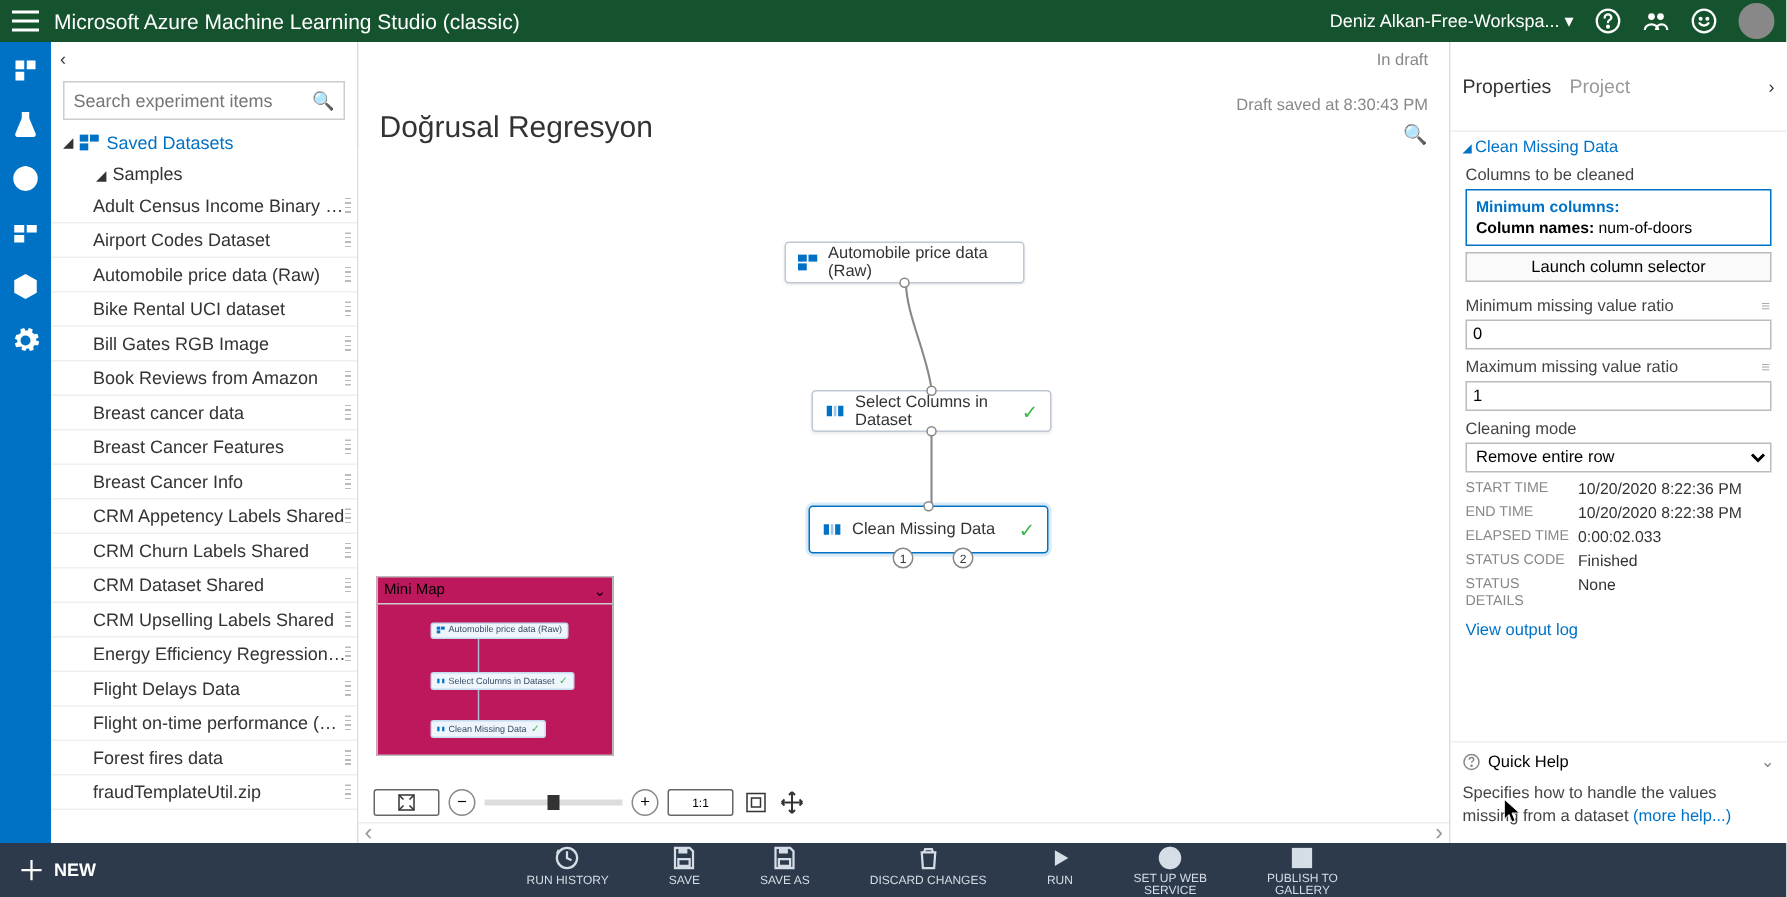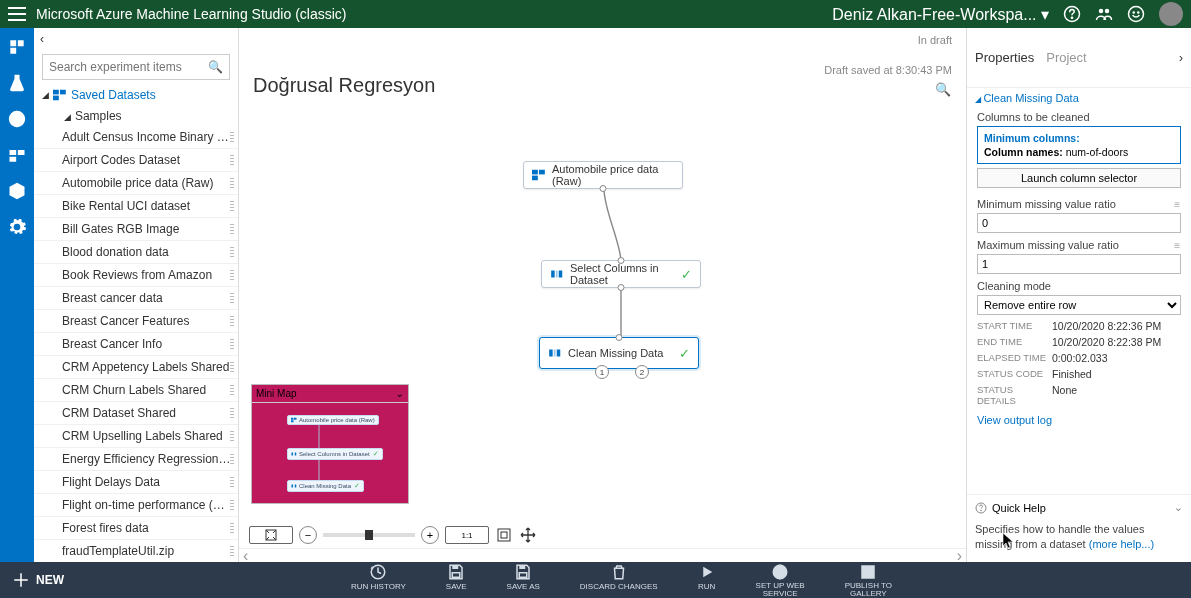--- a/index.html
+++ b/index.html
@@ -4,21 +4,21 @@
 <style>
 * { margin:0; padding:0; box-sizing:border-box; font-family:"Segoe UI",Arial,sans-serif; }
 body { width:1191px; height:598px; overflow:hidden; background:#fff; }
 
 
 .header { height:28px; background:#14532d; color:#fff; display:flex; align-items:center; padding:0 8px; font-size:13px; }
 .hamburger { width:18px; height:14px; display:flex; flex-direction:column; justify-content:space-between; margin-right:10px; cursor:pointer; }
 .hamburger span { height:2px; background:#fff; }
 .header-title { flex:1; font-weight:300; font-size:14px; }
 .header-right { display:flex; align-items:center; gap:14px; }
-.header-right .ws { font-size:16px; cursor:pointer; }
+.header-right .ws { font-size:12px; cursor:pointer; }
 .header-icon { width:18px; height:18px; display:flex; align-items:center; justify-content:center; cursor:pointer; }
 .avatar { width:24px; height:24px; border-radius:50%; background:#888; }
 
 
 .main { display:flex; height:534px; }
 .rail { width:34px; background:#0072c6; display:flex; flex-direction:column; align-items:center; padding-top:8px; gap:14px; }
 .rail-item { width:22px; height:22px; display:flex; align-items:center; justify-content:center; cursor:pointer; }
 .rail svg { fill:#fff; }
 
 
@@ -203,21 +203,20 @@
           </svg>
         <span>Saved Datasets</span>
       </div>
       <div class="tree-sub"><span class="caret">◢</span><span>Samples</span></div>
       <div id="tree-leaves">
           <div class="tree-leaf">Adult Census Income Binary Cl...</div>
           <div class="tree-leaf">Airport Codes Dataset</div>
           <div class="tree-leaf">Automobile price data (Raw)</div>
           <div class="tree-leaf">Bike Rental UCI dataset</div>
           <div class="tree-leaf">Bill Gates RGB Image</div>
-          <div class="tree-leaf">Blood donation data</div>
           <div class="tree-leaf">Book Reviews from Amazon</div>
           <div class="tree-leaf">Breast cancer data</div>
           <div class="tree-leaf">Breast Cancer Features</div>
           <div class="tree-leaf">Breast Cancer Info</div>
           <div class="tree-leaf">CRM Appetency Labels Shared</div>
           <div class="tree-leaf">CRM Churn Labels Shared</div>
           <div class="tree-leaf">CRM Dataset Shared</div>
           <div class="tree-leaf">CRM Upselling Labels Shared</div>
           <div class="tree-leaf">Energy Efficiency Regression da...</div>
           <div class="tree-leaf">Flight Delays Data</div>

